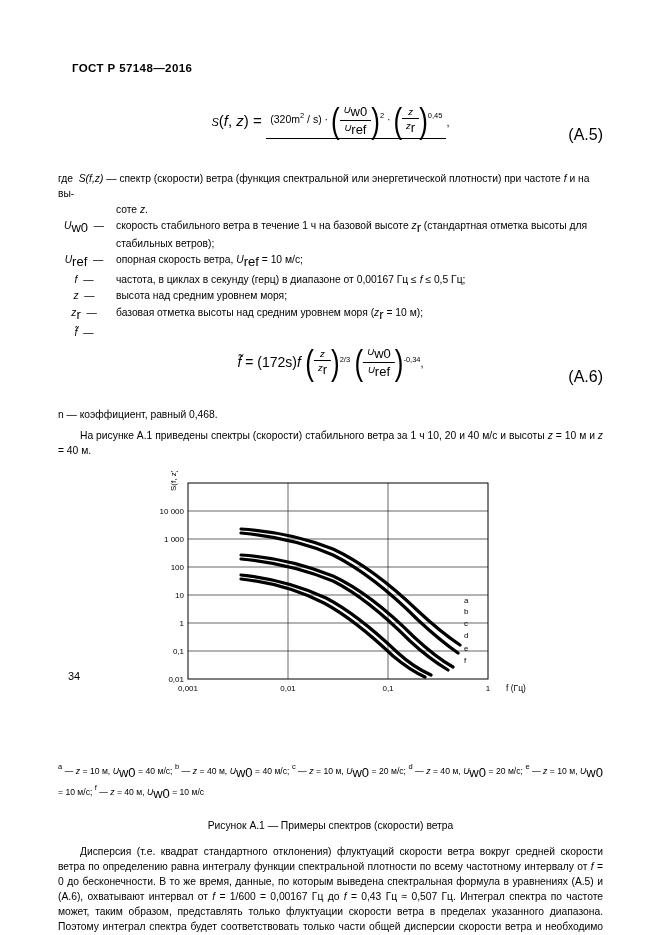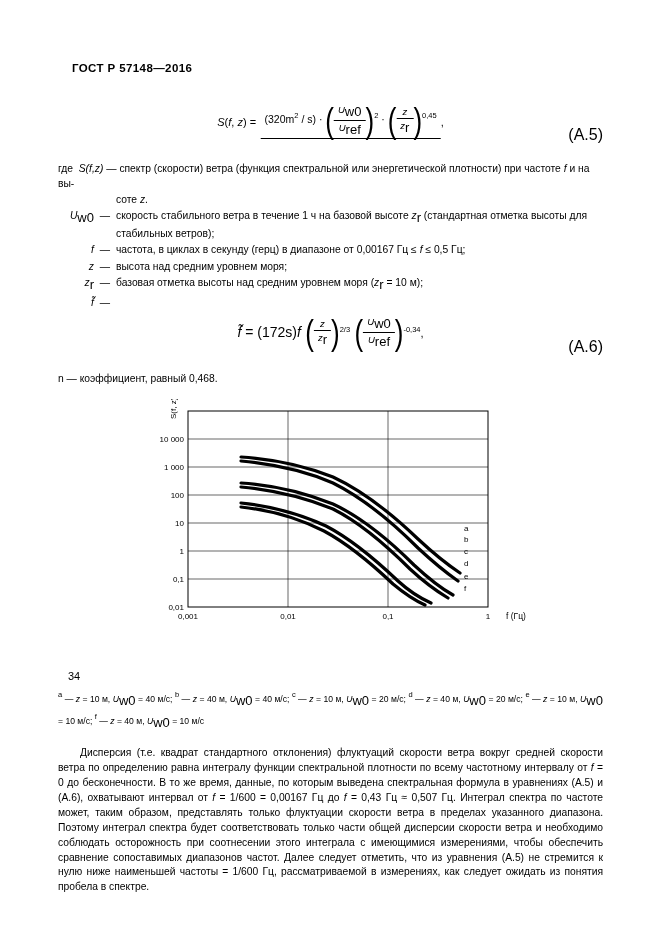--- a/index.html
+++ b/index.html
@@ -82,28 +82,29 @@
     line-height: 18px;
     vertical-align: middle;
     transform: scaleY(1.35);
   }
   sub { font-size: 13px; vertical-align: -3px; }
   sup { font-size: 7.5px; vertical-align: 5px; }
   .ital { font-style: italic; }
   .defs {
     font-size: 10.3px;
     line-height: 1.42;
+    margin-top: 10px;
   }
   .defline {
     display: flex;
     margin-bottom: 1.5px;
   }
   .defline .lhs {
     width: 58px;
-    text-align: right;
+    text-align: center;
     flex: 0 0 58px;
     padding-right: 6px;
     box-sizing: border-box;
   }
   .defline .rhs {
     flex: 1;
   }
   .para {
     font-size: 10.3px;
     line-height: 1.45;
@@ -141,21 +142,21 @@
 <body>
 
 <div class="page">
 
   <div class="header">ГОСТ Р 57148—2016</div>
 
   <div class="content">
 
     <div class="formula-row">
       <div class="formula-center">
-        <span style="font-size:11px;" class="ital">S</span><span style="font-size:11px;text-align:center;">(<span class="ital">f</span>, <span class="ital">z</span>) =</span>
+        <span style="font-size:11px;" class="ital">S</span><span style="font-size:15px;text-align:center;">(<span class="ital">f</span>, <span class="ital">z</span>) =</span>
         <span class="frac">
           <span class="num">
             (320m<sup>2</sup> / s) · <span class="bigparen"><span class="lp">(</span><span class="frac" style="font-size:9.5px;"><span class="num"><span class="ital">U</span><sub>w0</sub></span><span class="den"><span class="ital">U</span><sub>ref</sub></span></span><span class="rp">)</span></span><sup>2</sup> · <span class="bigparen"><span class="lp">(</span><span class="frac" style="font-size:9.5px;"><span class="num"><span class="ital">z</span></span><span class="den"><span class="ital">z</span><sub>r</sub></span></span><span class="rp">)</span></span><sup>0,45</sup>
           </span>
         </span><span style="font-size:11px;">,</span>
       </div>
       <div class="formula-num">(А.5)</div>
     </div>
 
     <div class="defs">
@@ -164,20 +165,24 @@
       </div>
       <div class="defline">
         <div class="lhs"></div>
         <div class="rhs">соте <span class="ital">z</span>.</div>
       </div>
       <div class="defline">
         <div class="lhs"><span class="ital">U</span><sub>w0</sub> &nbsp;—</div>
         <div class="rhs">скорость стабильного ветра в течение 1 ч на базовой высоте <span class="ital">z</span><sub>r</sub> (стандартная отметка высоты для стабильных ветров);</div>
       </div>
       <div class="defline">
+        <div class="lhs"><span class="ital">U</span><sub>ref</sub> &nbsp;—</div>
+        <div class="rhs">опорная скорость ветра, <span class="ital">U</span><sub>ref</sub> = 10 м/с;</div>
+      </div>
+      <div class="defline">
         <div class="lhs"><span class="ital">f</span> &nbsp;—</div>
         <div class="rhs">частота, в циклах в секунду (герц) в диапазоне от 0,00167 Гц ≤ <span class="ital">f</span> ≤ 0,5 Гц;</div>
       </div>
       <div class="defline">
         <div class="lhs"><span class="ital">z</span> &nbsp;—</div>
         <div class="rhs">высота над средним уровнем моря;</div>
       </div>
       <div class="defline">
         <div class="lhs"><span class="ital">z</span><sub>r</sub> &nbsp;—</div>
         <div class="rhs">базовая отметка высоты над средним уровнем моря (<span class="ital">z</span><sub>r</sub> = 10 м);</div>
@@ -189,21 +194,22 @@
 
     <div class="formula-row" style="height:48px; margin-top:6px;">
       <div class="formula-center">
         <span style="font-size:14px;"><span class="ital">f̃</span> = (172s)<span class="ital">f</span></span>
         <span class="bigparen"><span class="lp">(</span><span class="frac" style="font-size:9.5px;"><span class="num"><span class="ital">z</span></span><span class="den"><span class="ital">z</span><sub>r</sub></span></span><span class="rp">)</span></span><sup>2/3</sup>
         <span class="bigparen"><span class="lp">(</span><span class="frac" style="font-size:9.5px;"><span class="num"><span class="ital">U</span><sub>w0</sub></span><span class="den"><span class="ital">U</span><sub>ref</sub></span></span><span class="rp">)</span></span><sup>-0,34</sup><span style="font-size:11px;">,</span>
       </div>
       <div class="formula-num">(А.6)</div>
     </div>
 
-    <div class="para" style="margin-top:8px;">n — коэффициент, равный 0,468.</div>
+    <div class="para" style="margin-top:14px;">n — коэффициент, равный 0,468.</div>
+    <div class="para indent">На рисунке А.1 приведены спектры (скорости) стабильного ветра за 1 ч 10, 20 и 40 м/с и высоты <span class="ital">z</span> = 10 м и <span class="ital">z</span> = 40 м.</div>
 
     <div class="fig-wrap">
       <svg width="545" height="270" viewBox="0 0 545 270">
 
         <rect x="130" y="12" width="300" height="196" fill="#ffffff" stroke="#000000" stroke-width="1"></rect>
 
         <g stroke="#000000" stroke-width="0.6">
           <line x1="130" y1="40" x2="430" y2="40"></line>
           <line x1="130" y1="68" x2="430" y2="68"></line>
           <line x1="130" y1="96" x2="430" y2="96"></line>
@@ -257,19 +263,20 @@
           <text x="406" y="180">e</text>
           <text x="406" y="192">f</text>
         </g>
       </svg>
     </div>
 
     <div class="fig-note">
       <sup>a</sup> — <span class="ital">z</span> = 10 м, <span class="ital">U</span><sub>w0</sub> = 40 м/с; <sup>b</sup> — <span class="ital">z</span> = 40 м, <span class="ital">U</span><sub>w0</sub> = 40 м/с; <sup>c</sup> — <span class="ital">z</span> = 10 м, <span class="ital">U</span><sub>w0</sub> = 20 м/с; <sup>d</sup> — <span class="ital">z</span> = 40 м, <span class="ital">U</span><sub>w0</sub> = 20 м/с; <sup>e</sup> — <span class="ital">z</span> = 10 м, <span class="ital">U</span><sub>w0</sub> = 10 м/с; <sup>f</sup> — <span class="ital">z</span> = 40 м, <span class="ital">U</span><sub>w0</sub> = 10 м/с
     </div>
 
+    <div class="fig-caption">Рисунок А.1 — Примеры спектров (скорости) ветра</div>
 
     <div class="para indent" style="margin-top:14px;">Дисперсия (т.е. квадрат стандартного отклонения) флуктуаций скорости ветра вокруг средней скорости ветра по определению равна интегралу функции спектральной плотности по всему частотному интервалу от <span class="ital">f</span> = 0 до бесконечности. В то же время, данные, по которым выведена спектральная формула в уравнениях (А.5) и (А.6), охватывают интервал от <span class="ital">f</span> = 1/600 = 0,00167 Гц до <span class="ital">f</span> = 0,43 Гц ≈ 0,507 Гц. Интеграл спектра по частоте может, таким образом, представлять только флуктуации скорости ветра в пределах указанного диапазона. Поэтому интеграл спектра будет соответствовать только части общей дисперсии скорости ветра и необходимо соблюдать осторожность при соотнесении этого интеграла с имеющимися измерениями, чтобы обеспечить сравнение сопоставимых диапазонов частот. Далее следует отметить, что  из уравнения (А.5) не стремится к нулю ниже наименьшей частоты  = 1/600 Гц, рассматриваемой в измерениях, как следует ожидать из понятия пробела в спектре.</div>
 
   </div>
 
   <div class="pagenum">34</div>
 </div>
 
 </body></html>

